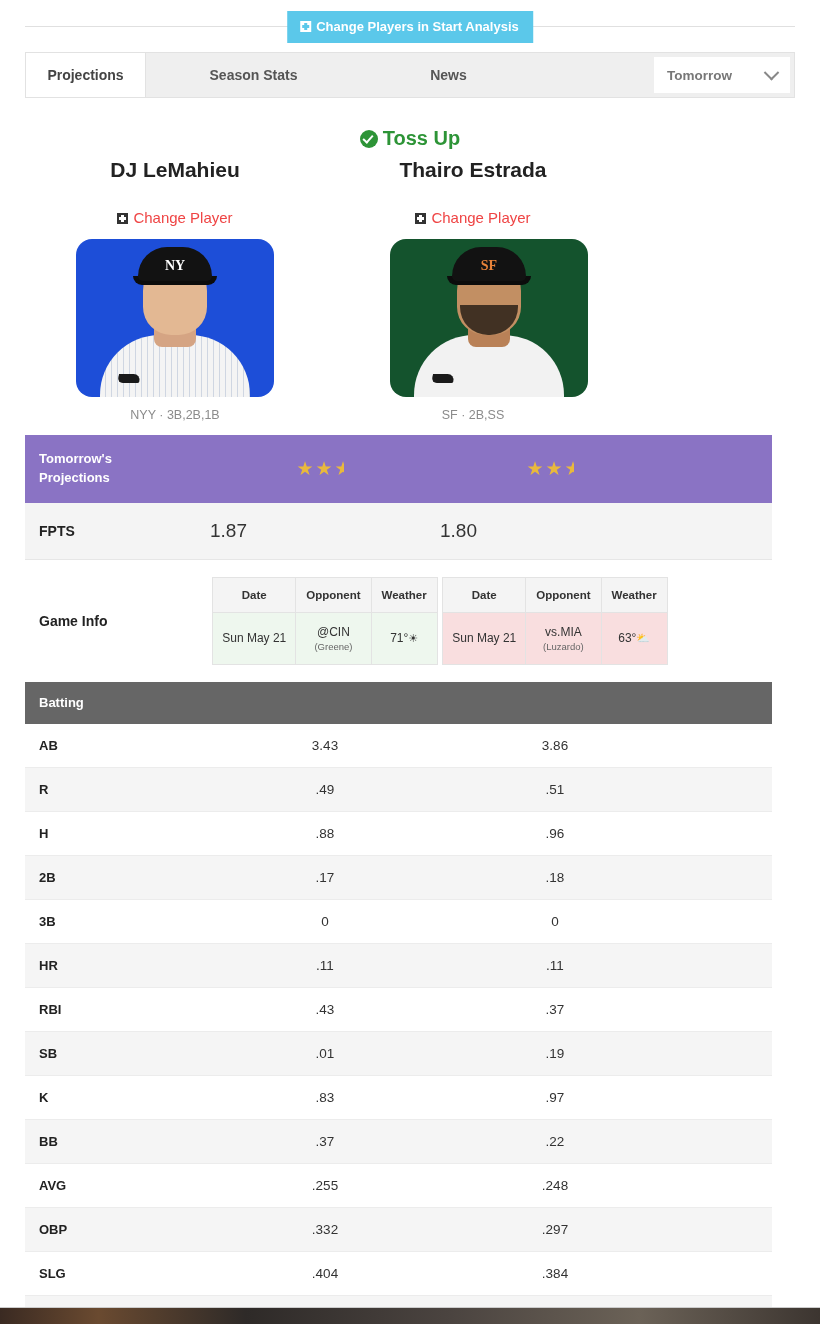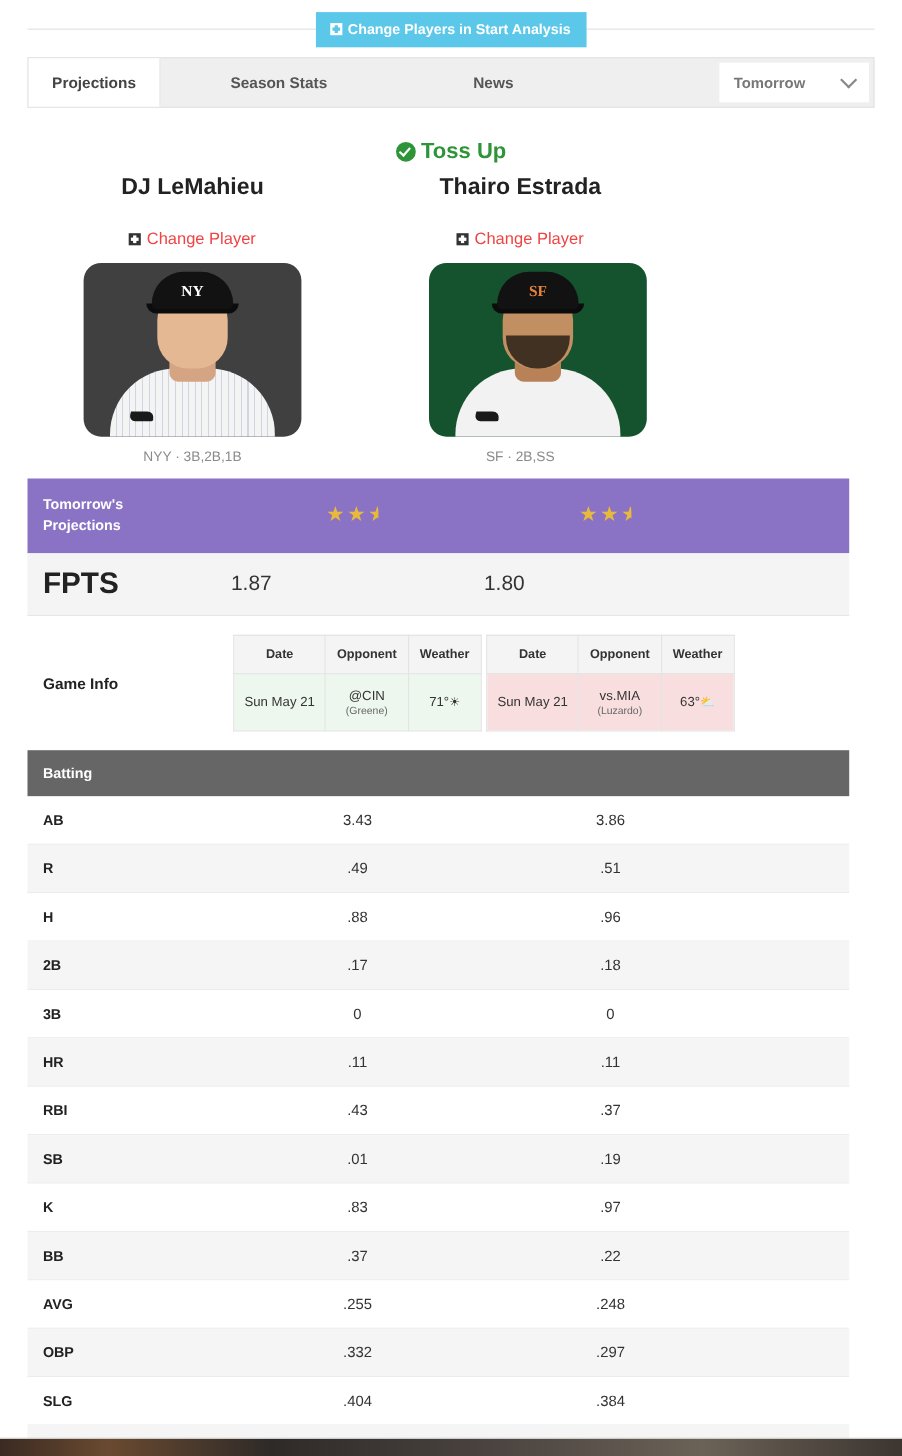--- a/index.html
+++ b/index.html
@@ -168,21 +168,21 @@
     display: flex;
     justify-content: center;
   }
   .photo {
     width: 198px;
     height: 158px;
     border-radius: 16px;
     position: relative;
     overflow: hidden;
   }
-  .photo.nyy { background: #404040; }
+  .photo.nyy { background: #1d4ed8; }
   .photo.sf  { background: #14532d; margin-left: 32px; }
 
   
   .ph-body {
     position: absolute;
     left: 50%; bottom: 0;
     transform: translateX(-50%);
     width: 150px; height: 62px;
     background: #f2f2f2;
     border-radius: 60px 60px 0 0;
@@ -299,21 +299,21 @@
     margin: 0 48px 0 25px;
     background: #f4f4f4;
     height: 56px;
     display: flex;
     align-items: center;
     border-bottom: 1px solid #e6e6e6;
   }
   .fpts-label {
     width: 185px;
     padding-left: 14px;
-    font-size: 27px;
+    font-size: 14px;
     font-weight: bold;
     color: #222;
     box-sizing: border-box;
   }
   .fpts-val {
     width: 230px;
     text-align: left;
     font-size: 19px;
     color: #333;
   }

